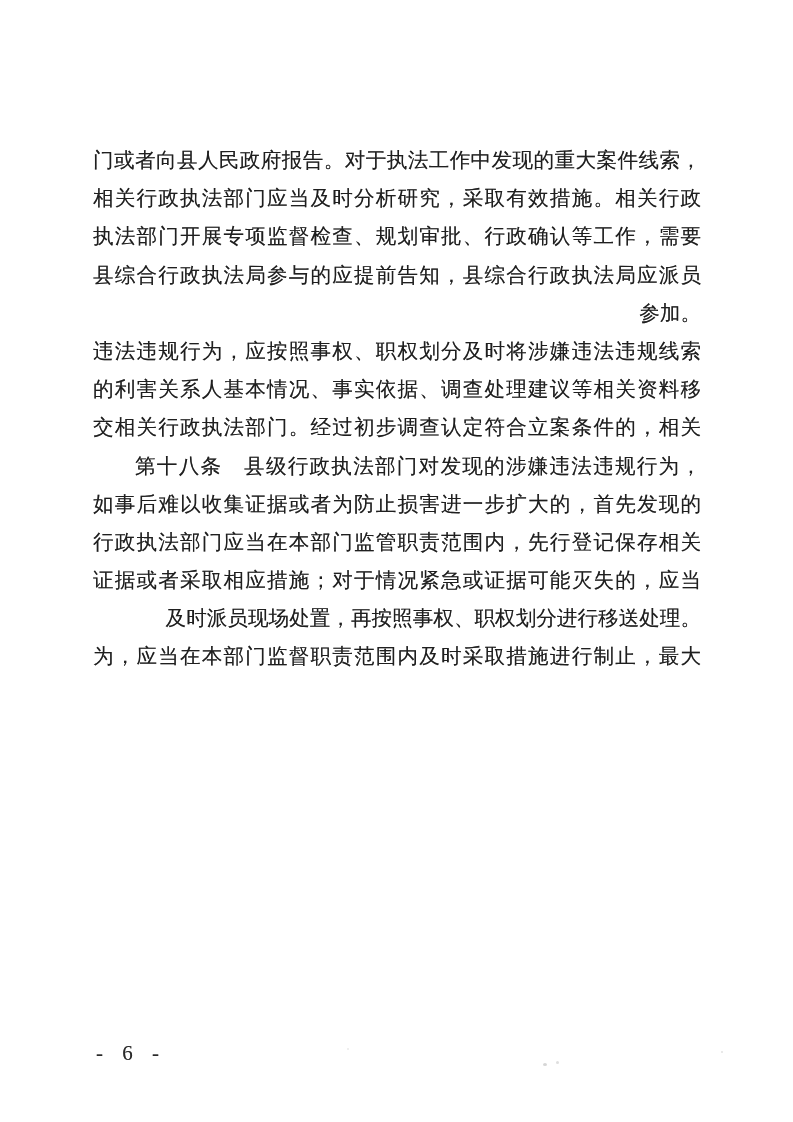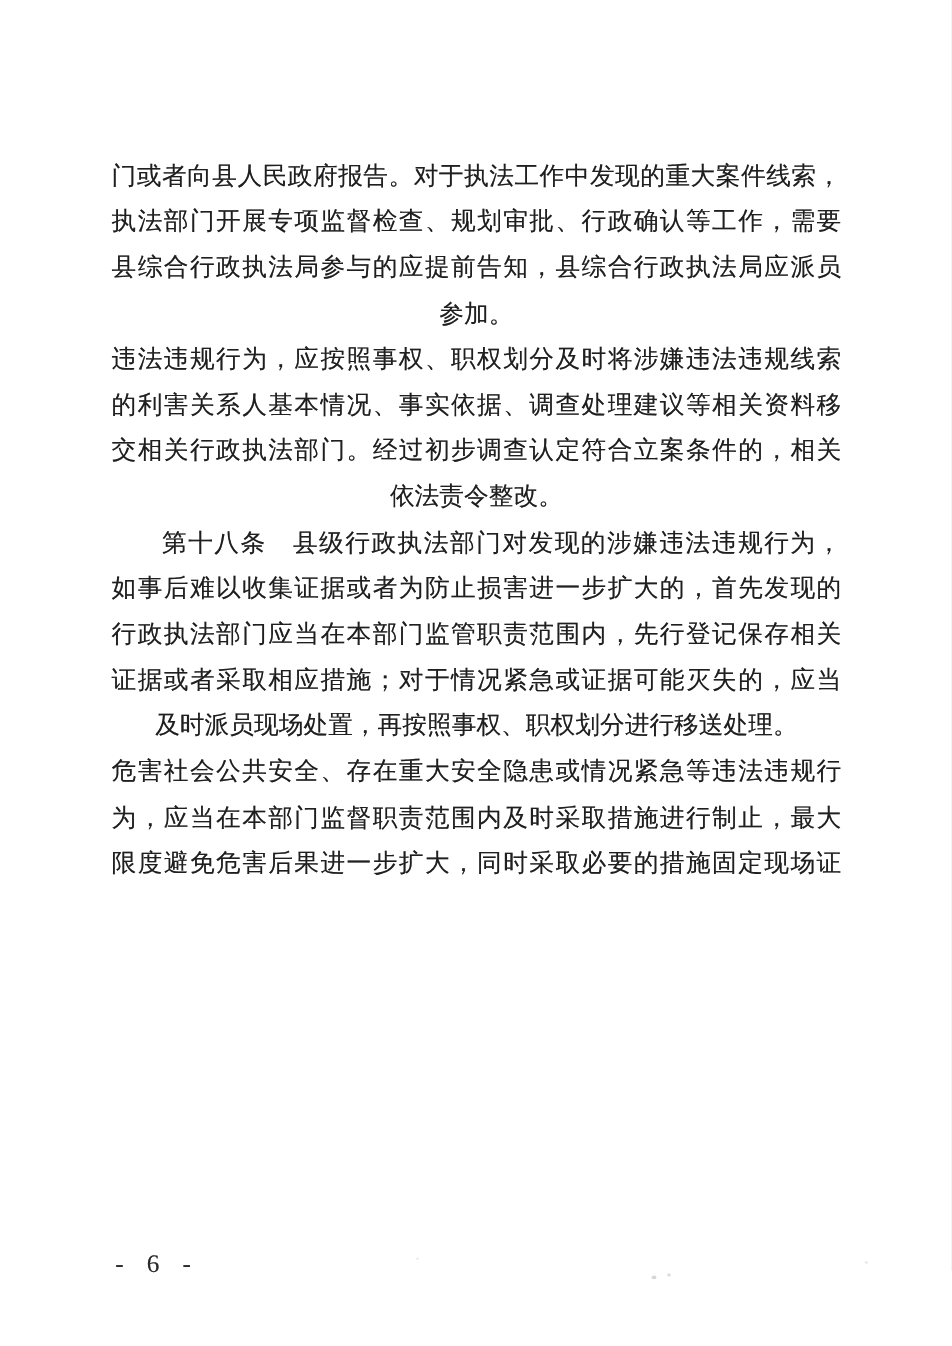--- a/index.html
+++ b/index.html
@@ -9,32 +9,32 @@
     height: 1122px;
     margin: 0 auto;
     background: #ffffff;
     font-family: "Liberation Serif", "DejaVu Serif", serif;
     color: #1f1f1f;
     overflow: hidden;
   }
   .text-block {
     position: absolute;
     left: 93px;
-    top: 128px;
+    top: 141px;
     width: 608px;
     font-size: 20.6px;
     line-height: 38.2px;
     text-shadow: 0 0 0.4px rgba(30,30,30,0.55); 
   }
   .ln {
     height: 38.2px;
     overflow: visible;
   }
   .j  { text-align: justify; text-align-last: justify; text-justify: inter-character; }
-  .pl { text-align: center; text-align-last: auto; }
+  .pl { text-align: right; text-align-last: auto; }
   .ind { text-indent: 42px; }
   .page-number {
     position: absolute;
     left: 96px;
     top: 1041px;
     font-size: 21px;
     letter-spacing: 7px;
     color: #2a2a2a;
     text-shadow: 0 0 0.3px rgba(40,40,40,0.5);
   }
@@ -43,35 +43,33 @@
   .speck.s2 { left: 556px; top: 1061px; width: 3px; height: 3px; opacity: .45; }
   .speck.s3 { left: 721px; top: 1051px; width: 2px; height: 2px; opacity: .4; }
   .speck.s4 { left: 347px; top: 1048px; width: 2px; height: 2px; opacity: .3; }
 </style>
 </head>
 <body>
 
 <div class="page">
   <div class="text-block">
     <div class="ln j">门或者向县人民政府报告。对于执法工作中发现的重大案件线索，</div>
+    <div class="ln j">相关行政执法部门应当及时分析研究，采取有效措施。相关行政</div>
     <div class="ln j">执法部门开展专项监督检查、规划审批、行政确认等工作，需要</div>
     <div class="ln j">县综合行政执法局参与的应提前告知，县综合行政执法局应派员</div>
     <div class="ln pl">参加。</div>
     <div class="ln j">违法违规行为，应按照事权、职权划分及时将涉嫌违法违规线索</div>
     <div class="ln j">的利害关系人基本情况、事实依据、调查处理建议等相关资料移</div>
     <div class="ln j">交相关行政执法部门。经过初步调查认定符合立案条件的，相关</div>
-    <div class="ln pl">依法责令整改。</div>
     <div class="ln j ind">第十八条　县级行政执法部门对发现的涉嫌违法违规行为，</div>
     <div class="ln j">如事后难以收集证据或者为防止损害进一步扩大的，首先发现的</div>
     <div class="ln j">行政执法部门应当在本部门监管职责范围内，先行登记保存相关</div>
     <div class="ln j">证据或者采取相应措施；对于情况紧急或证据可能灭失的，应当</div>
     <div class="ln pl">及时派员现场处置，再按照事权、职权划分进行移送处理。</div>
-    <div class="ln j">危害社会公共安全、存在重大安全隐患或情况紧急等违法违规行</div>
     <div class="ln j">为，应当在本部门监督职责范围内及时采取措施进行制止，最大</div>
-    <div class="ln j">限度避免危害后果进一步扩大，同时采取必要的措施固定现场证</div>
   </div>
 
   <div class="page-number">- 6 -</div>
 
   <div class="speck s1"></div>
   <div class="speck s2"></div>
   <div class="speck s3"></div>
   <div class="speck s4"></div>
 </div>
 

